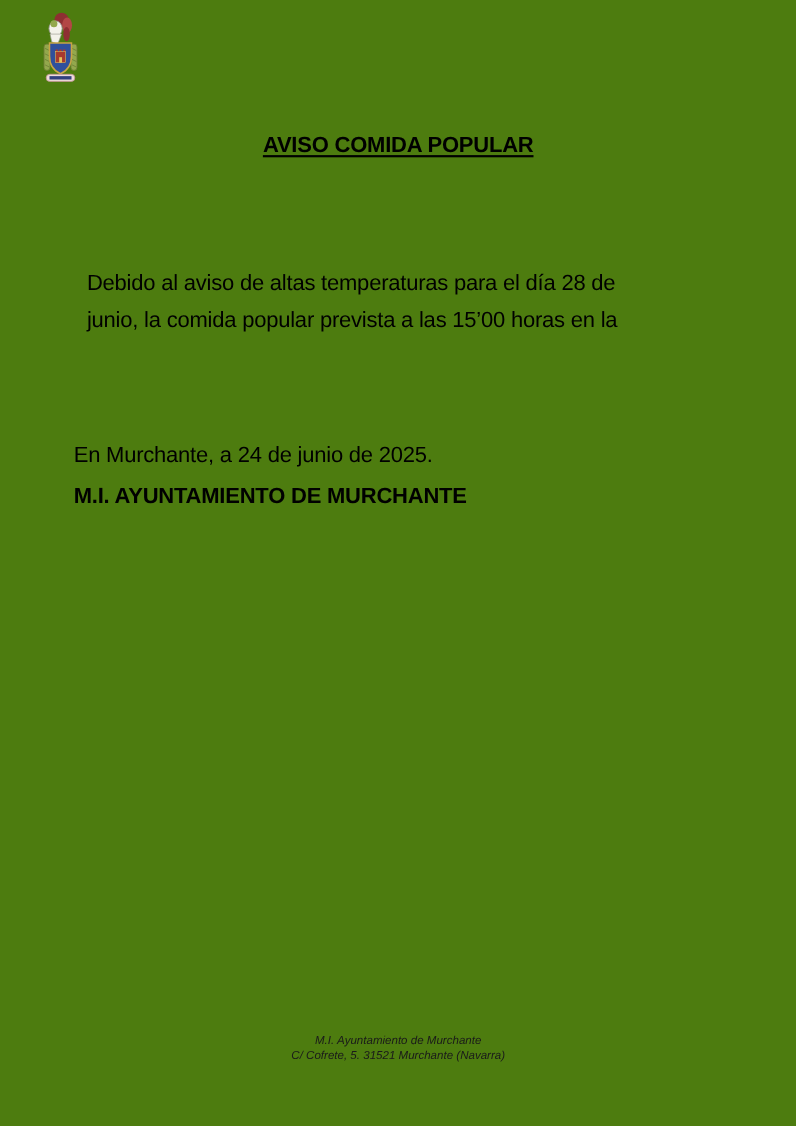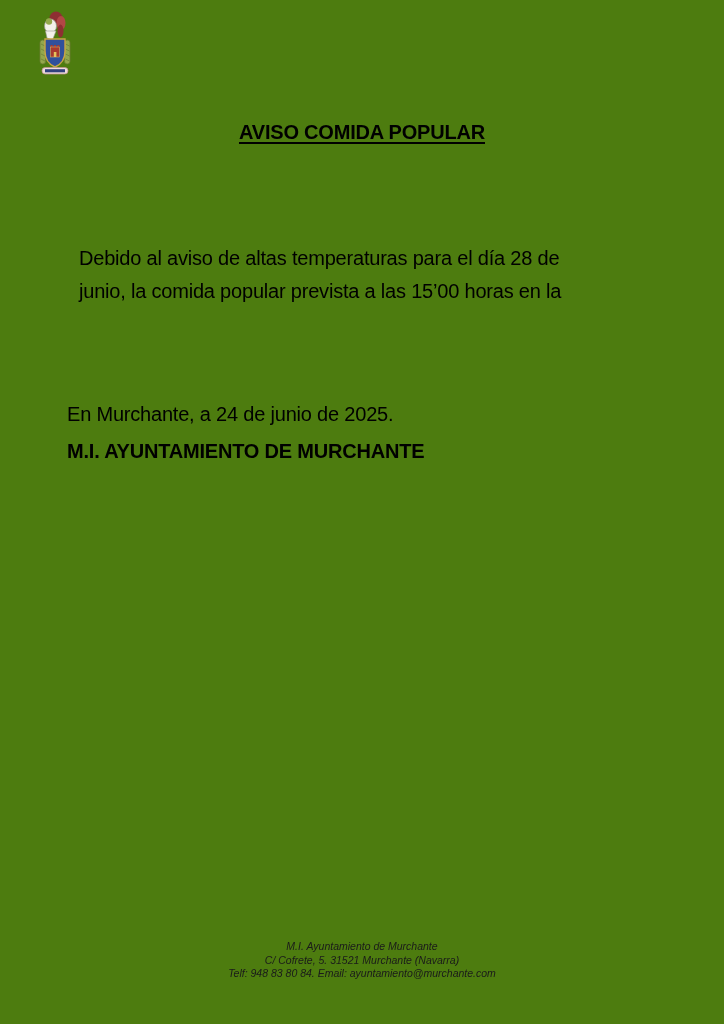--- a/index.html
+++ b/index.html
@@ -126,16 +126,15 @@
     <span class="pline">junio, la comida popular prevista a las 15’00 horas en la</span>
   </div>
 
   <div class="date-line">En Murchante, a 24 de junio de 2025.</div>
 
   <div class="signature-line">M.I. AYUNTAMIENTO DE MURCHANTE</div>
 
   <div class="page-footer">
     <div>M.I. Ayuntamiento de Murchante</div>
     <div>C/ Cofrete, 5. 31521 Murchante (Navarra)</div>
-    <div>Telf: 948 83 80 84. Email: ayuntamiento@murchante.com</div>
   </div>
 
 </div>
 
 </body></html>

